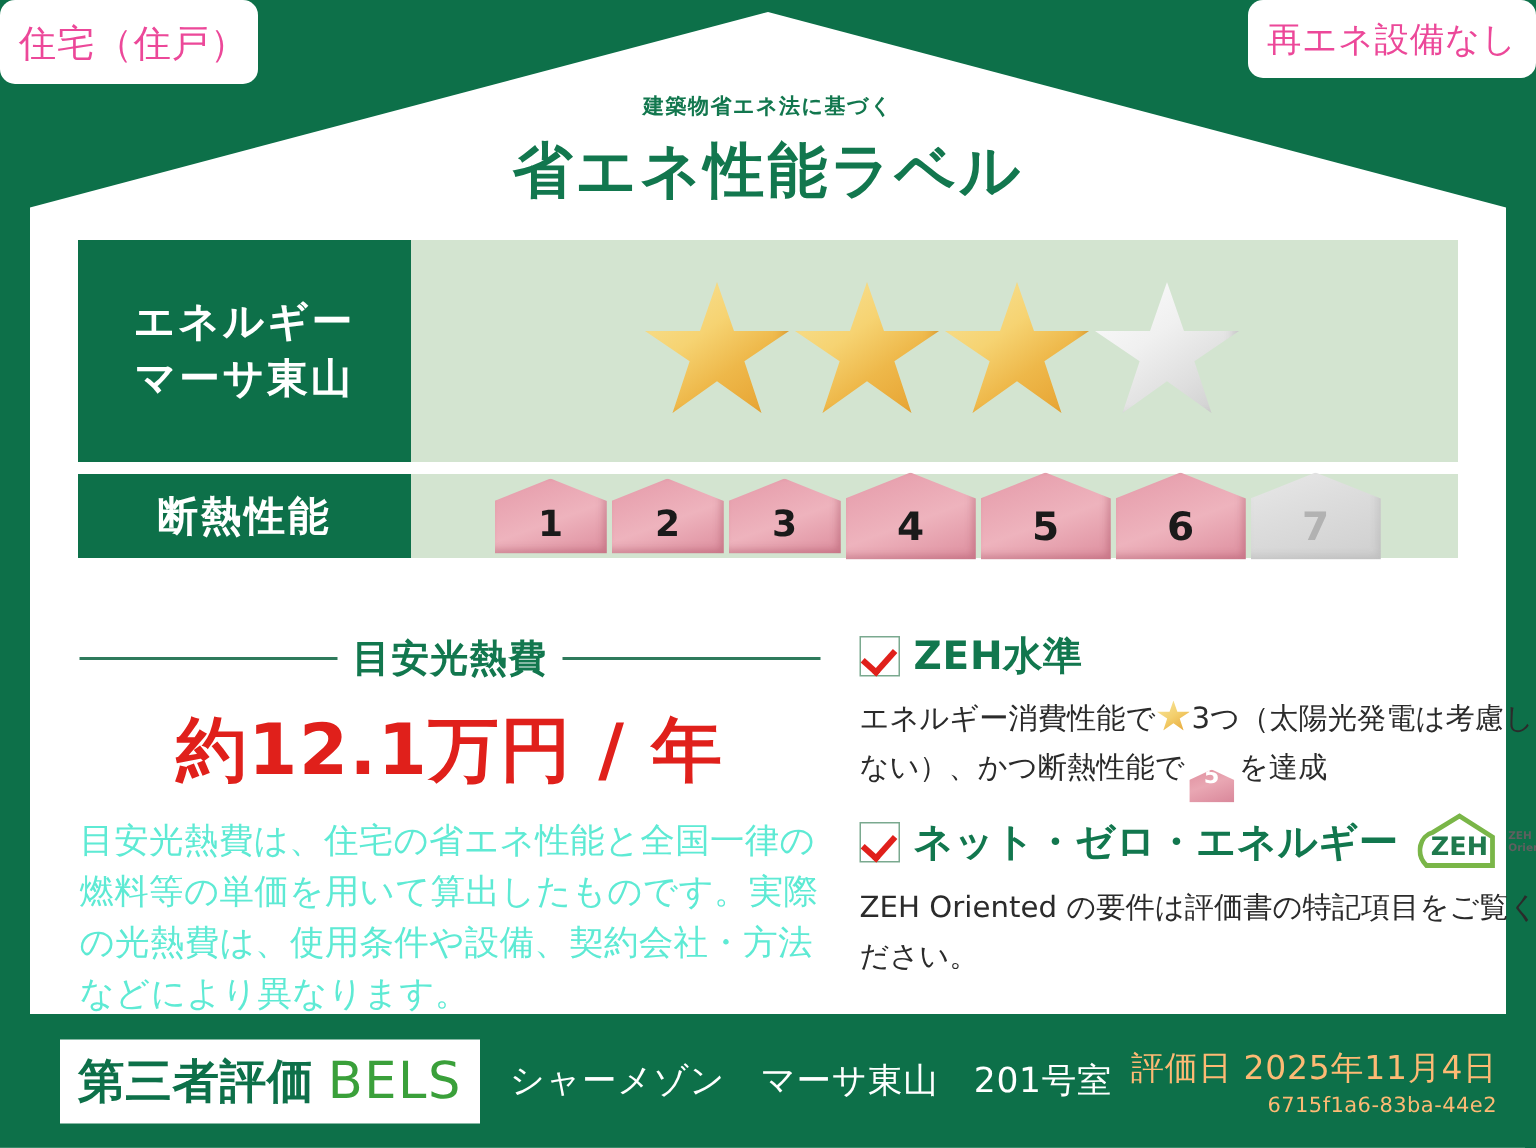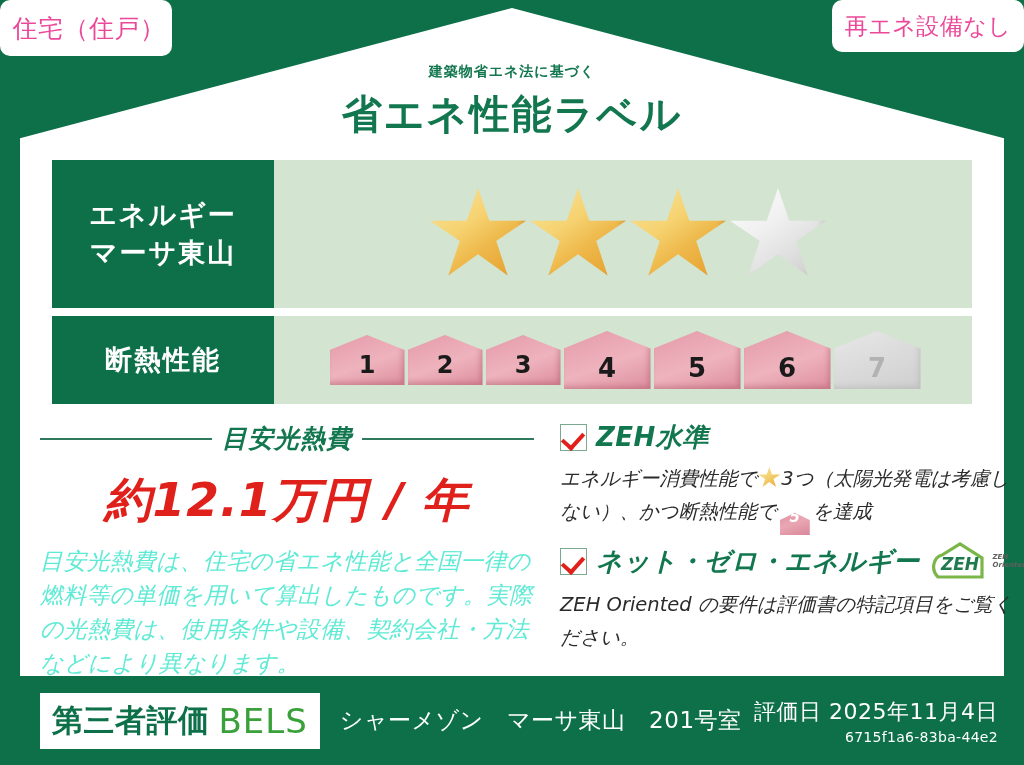--- a/index.html
+++ b/index.html
@@ -74,21 +74,21 @@
     width: 920px;
     z-index: 5;
     text-align: center;
   }
   .rating-row {
     display: flex;
     align-items: stretch;
     background: #d3e4d0;
   }
   #row-energy { height: 148px; margin-bottom: 8px; }
-  #row-insul  { height: 88px; }
+  #row-insul  { height: 56px; }
 
   .row-label {
     background: #0d7049;
     color: #ffffff;
     font-weight: bold;
     display: flex; flex-direction: column;
     align-items: center; justify-content: center;
     flex: 0 0 222px;
     letter-spacing: 2px;
   }
@@ -136,25 +136,24 @@
   }
   .ihouse.off {
     background: linear-gradient(160deg, #e8e8e8 0%, #dcdcdc 45%, #cfcfcf 100%);
     color: #b2b2b2;
     box-shadow: inset -3px -3px 5px rgba(130,130,130,.2);
   }
 
   
   #lower {
     position: absolute;
-    left: 40px; top: 420px;
+    left: 53px; top: 420px;
     width: 944px; height: 240px;
     display: flex;
     z-index: 5;
-    font-style: italic;
   }
   #col-left  { flex: 0 0 508px; padding-right: 14px; }
   #col-right { flex: 1 1 auto; padding-left: 12px; }
 
   
   #cost-head {
     display: flex; align-items: center; gap: 10px;
     margin-top: 2px;
   }
   #cost-head .rule {
@@ -260,21 +259,21 @@
     padding: 0 12px 0 12px;
     flex: 0 0 auto;
   }
   #bels-jp { font-size: 31px; font-weight: bold; color: #0d7049; letter-spacing: 0.5px; }
   #bels-en { font-size: 34px; font-weight: normal; color: #3aa03a; letter-spacing: 1px; }
   #prop-name {
     color: #ffffff; font-size: 23px; margin-left: 20px;
     white-space: nowrap; letter-spacing: 0.5px;
   }
   #footer-right {
-    margin-left: auto; margin-right: 26px; text-align: right; color: #ffffff;
+    margin-left: auto; margin-right: 26px; text-align: right; color: #fdba74;
   }
   #eval-date { font-size: 22px; letter-spacing: 0.5px; }
   #eval-id   { font-size: 14px; margin-top: 2px; letter-spacing: 0.3px; }
 </style>
 </head>
 <body>
 
 <div id="label-root">
 
   <div id="house-body"></div>

